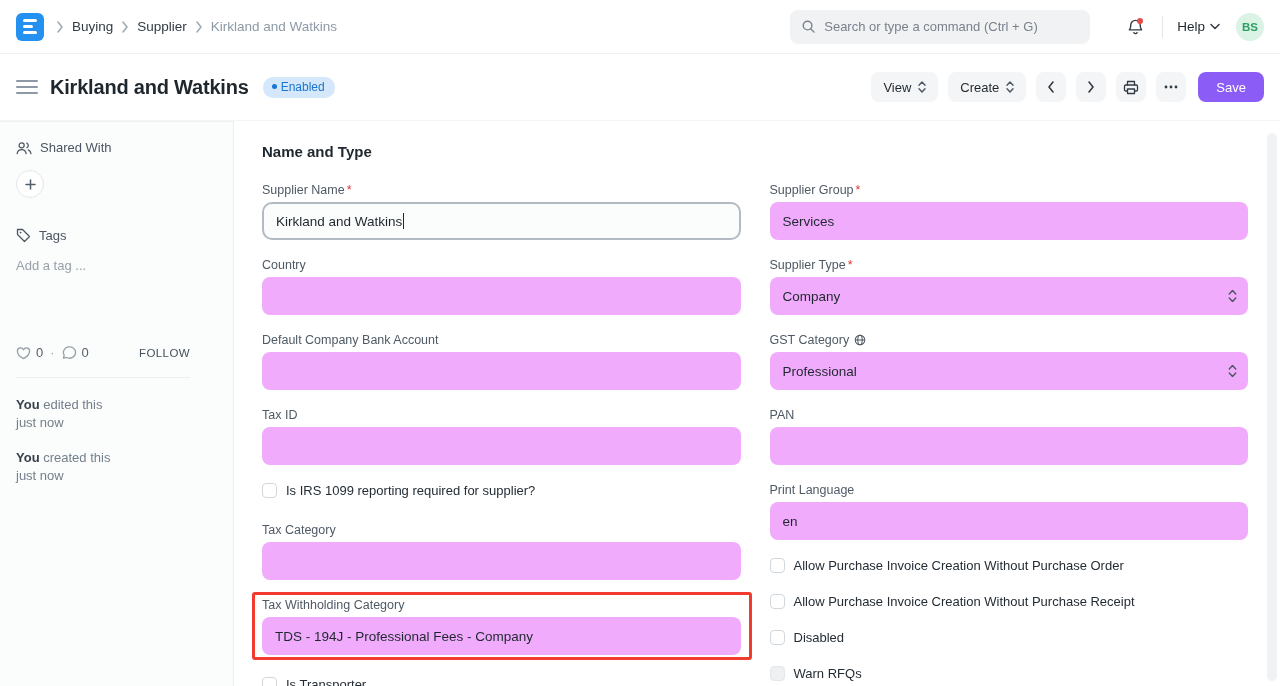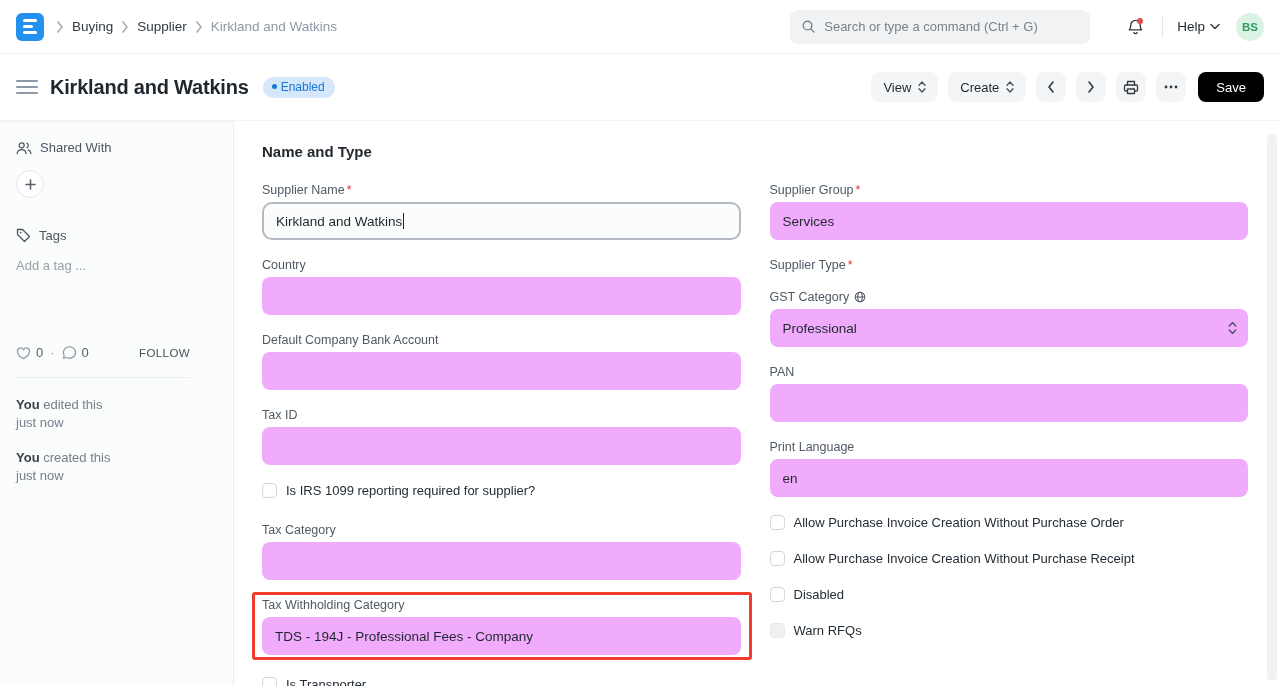--- a/index.html
+++ b/index.html
@@ -34,21 +34,21 @@
   .menu-toggle i { height:2px; background:#8d99a6; border-radius:2px; display:block; }
   .page-title { font-size:20px; font-weight:700; letter-spacing:-0.2px; color:#1f272e; }
   .badge { margin-left:14px; background:#d4e7fb; color:#1976d2; font-size:12px;
     border-radius:10px; padding:3px 10px 4px 9px; display:flex; align-items:center; gap:4px; }
   .badge .bdot { width:5px; height:5px; border-radius:50%; background:#1976d2; }
   .tb-actions { margin-left:auto; display:flex; align-items:center; gap:10px; }
   .btn { height:30px; background:#f4f5f6; border:none; border-radius:8px; font-size:13px;
     color:#1f272e; display:flex; align-items:center; gap:7px; padding:0 12px; cursor:pointer;
     font-family:inherit; }
   .btn.icon-btn { width:30px; padding:0; justify-content:center; color:#313b44; }
-  .btn.primary { background:#000000; color:#fff; padding:0 18px; margin-left:2px; }
+  .btn.primary { background:#8b5cf6; color:#fff; padding:0 18px; margin-left:2px; }
 
   
   .content { display:flex; height:565px; }
   .sidebar { width:234px; flex:0 0 auto; background:#fbfcfc; border-right:1px solid #ebeef0;
     border-top:1px solid #eef0f1; padding:18px 43px 0 16px; font-size:13px; }
   .side-row { display:flex; align-items:center; gap:8px; color:#4c5662; }
   .plus-btn { width:28px; height:28px; border-radius:50%; background:#fff; border:1px solid #e4e7ea;
     color:#525f6a; font-size:16px; display:flex; align-items:center; justify-content:center;
     margin:15px 0 0 0; cursor:pointer; }
   .tags-row { margin-top:30px; }
@@ -310,20 +310,28 @@
 
       <div class="col">
         <div class="field">
           <label><span>Supplier Group</span><span class="req">*</span></label>
           <div class="control">
               <span>Services</span>
             </div>
         </div>
         <div class="field">
           <label><span>Supplier Type</span><span class="req">*</span></label>
+          <div class="control">
+            <span>Company</span>
+            <span class="select-chevron">
+              <svg width="9" height="13" viewBox="0 0 8 12" fill="none" stroke="currentColor" stroke-width="1.3" stroke-linecap="round" stroke-linejoin="round">
+                  <path d="M1 4.2L4 1l3 3.2M1 7.8L4 11l3-3.2"></path>
+                </svg>
+              </span>
+          </div>
         </div>
         <div class="field">
           <label><span class="label-globe">
                 <span>GST Category</span>
             <svg width="12" height="12" viewBox="0 0 14 14" fill="none" stroke="#4c5662" stroke-width="1.2">
                   <circle cx="7" cy="7" r="5.6"></circle>
                   <ellipse cx="7" cy="7" rx="2.6" ry="5.6"></ellipse>
                   <path d="M1.6 7h10.8"></path>
                 </svg>
               </span></label>

